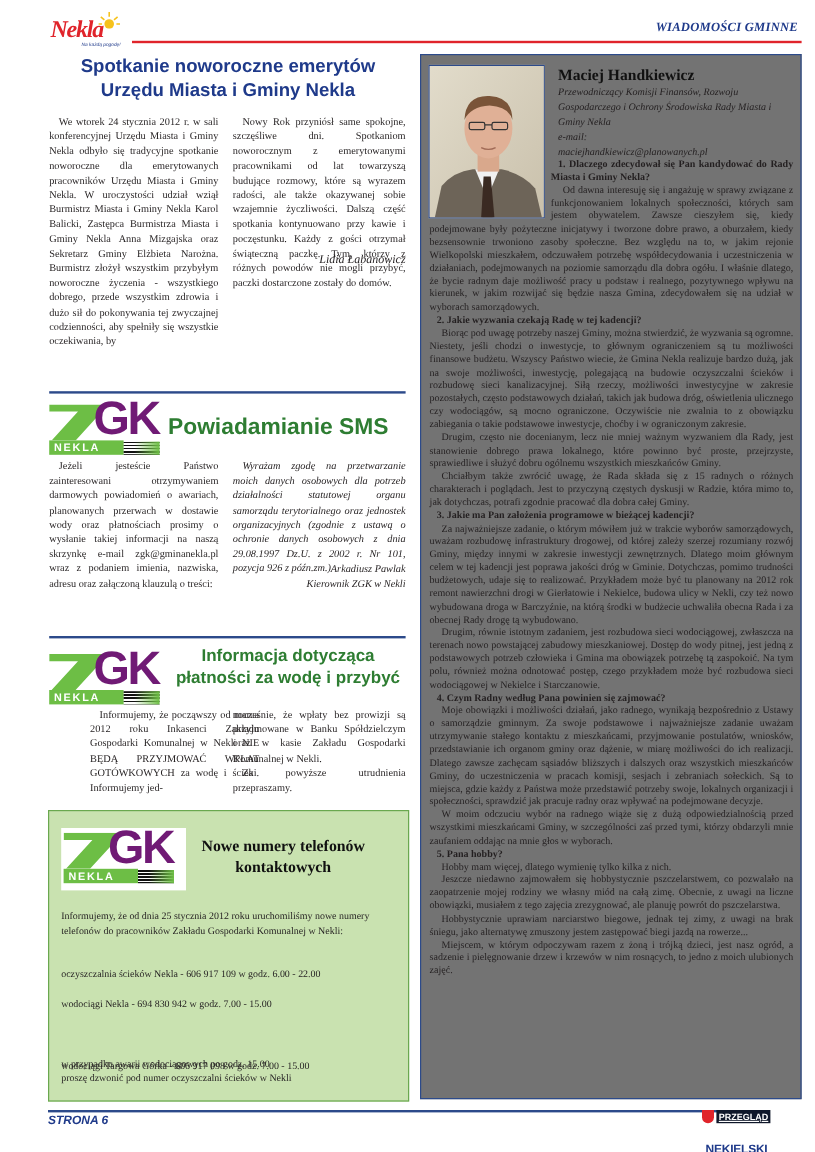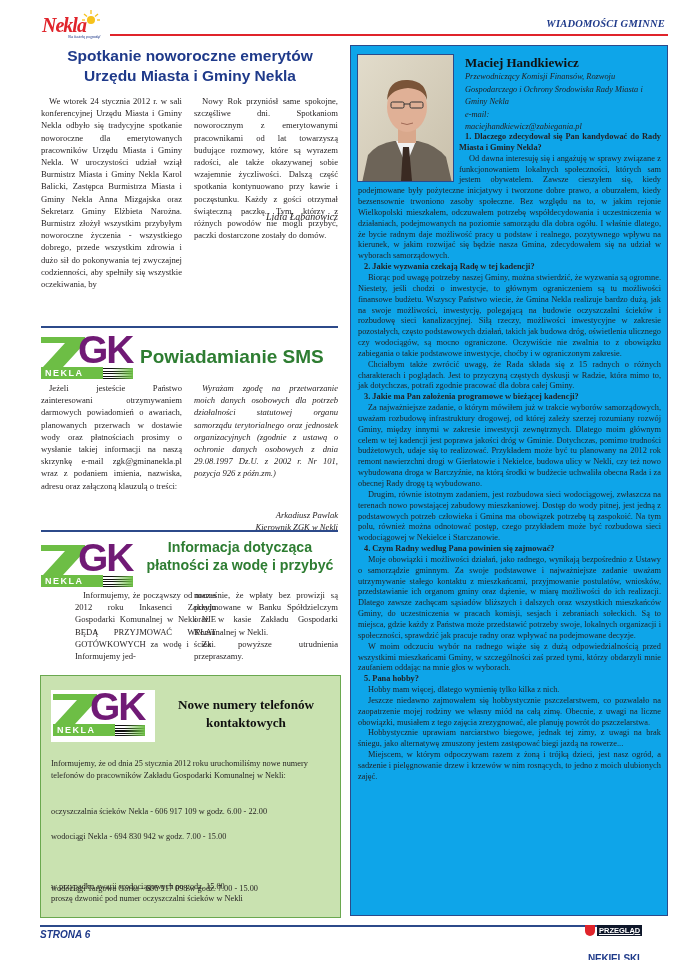--- a/index.html
+++ b/index.html
@@ -33,38 +33,38 @@
     background: repeating-linear-gradient(to bottom, #111 0 1.3px, transparent 1.3px 2.6px); }
   .zgk .stripes::after { content: ""; position: absolute; left: 0; top: 0; width: 30px; height: 11px;
     background: linear-gradient(to right, rgba(109,190,69,0) 0, rgba(109,190,69,0) 30%, #6dbe45 100%); }
 
   
   .zgk-sms { left: 41px; top: 337px; }
   .sms-title { position: absolute; left: 140px; top: 346px; font-family: "Liberation Sans", sans-serif; font-weight: bold; font-size: 19px; color: #2e7d32; white-space: nowrap; }
   .sms-col1 { position: absolute; left: 41px; top: 382px; width: 141px; }
   .sms-col2 { position: absolute; left: 194px; top: 382px; width: 144px; font-style: italic; }
   .sms-col2 p { text-indent: 8px; }
-  .sms-sig { position: absolute; left: 194px; top: 509px; width: 144px; text-align: right; font-style: italic; font-size: 8.6px; line-height: 12.2px; }
+  .sms-sig { position: absolute; left: 194px; top: 468px; width: 144px; text-align: right; font-style: italic; font-size: 8.6px; line-height: 12.2px; }
 
   
   .zgk-pay { left: 41px; top: 545px; }
   .pay-title { position: absolute; left: 138px; top: 538px; width: 204px; text-align: center; font-family: "Liberation Sans", sans-serif; font-weight: bold; font-size: 14.2px; line-height: 18px; color: #2e7d32; }
   .pay-col1 { position: absolute; left: 58px; top: 589px; width: 141px; margin-left: 17px; }
   .pay-col2 { position: absolute; left: 194px; top: 589px; width: 144px; }
 
   
   .phone-box { position: absolute; left: 40px; top: 675px; width: 301px; height: 243px; background: #c9e2b0; border: 1.5px solid #6aa84f; }
   .phone-logo-bg { position: absolute; left: 10px; top: 14px; width: 104px; height: 52px; background: #fff; }
   .zgk-phone { left: 12px; top: 18px; }
-  .phone-title { position: absolute; left: 120px; top: 20px; width: 170px; text-align: center; font-family: "Liberation Serif", serif; font-weight: bold; font-size: 13.2px; line-height: 18px; color: #111; }
+  .phone-title { position: absolute; left: 110px; top: 20px; width: 170px; text-align: center; font-family: "Liberation Serif", serif; font-weight: bold; font-size: 13.2px; line-height: 18px; color: #111; }
   .phone-intro { position: absolute; left: 10px; top: 82px; width: 285px; font-size: 8.3px; line-height: 12.2px; }
   .phone-line { position: absolute; left: 10px; width: 285px; font-size: 8.3px; line-height: 12px; white-space: nowrap; }
 
   
-  .iv-box { position: absolute; left: 350px; top: 45px; width: 318px; height: 871px; background: #0ea5e9; border: 1.5px solid #2c4a8a; padding-left: 42px; }
+  .iv-box { position: absolute; left: 350px; top: 45px; width: 318px; height: 871px; background: #737373; border: 1.5px solid #2c4a8a; padding-left: 42px; }
   .iv-photo { position: absolute; left: 6px; top: 8px; width: 97px; height: 128px; border: 1.5px solid #2c4a8a; overflow: hidden; background: #d9d2c0; }
   .iv-name { position: absolute; left: 114px; top: 9px; font-weight: bold; font-size: 13px; color: #111; }
   .iv-role { position: absolute; left: 114px; top: 25px; width: 200px; font-style: italic; font-size: 8.4px; line-height: 12.6px; }
   .iv-text { position: absolute; left: 7px; top: 86px; width: 303px; font-size: 8.35px; line-height: 10.85px; text-align: justify; }
   .iv-text .q { font-weight: bold; text-indent: 6px; }
   .iv-text p { text-indent: 10px; }
   .iv-text .float-spacer { float: left; width: 101px; height: 52px; }
   .iv-text .q1 { text-indent: 6px; }
 
   
@@ -193,29 +193,30 @@
       <rect x="33" y="47" width="13" height="6" rx="1.5" fill="none" stroke="#333" stroke-width="1"></rect>
       <rect x="52" y="47" width="13" height="6" rx="1.5" fill="none" stroke="#333" stroke-width="1"></rect>
       <line x1="46" y1="49" x2="52" y2="49" stroke="#333" stroke-width="1"></line>
       <path d="M43 68 Q49 71 55 68" stroke="#a06a56" stroke-width="1" fill="none"></path>
     </svg>
   </div>
   <div class="iv-name">Maciej Handkiewicz</div>
   <div class="iv-role">
     <div>Przewodniczący Komisji Finansów, Rozwoju Gospodarczego i Ochrony Środowiska Rady Miasta i Gminy Nekla</div>
     <div>e-mail:</div>
-    <div>maciejhandkiewicz@zabiegania.pl</div>
+    <div>maciejhandkiewicz@planowanych.pl</div>
   </div>
 
   <div class="iv-text">
     <div class="float-spacer"></div>
     <div class="q q1">1. Dlaczego zdecydował się Pan kandydować do Rady Miasta i Gminy Nekla?</div>
     <p>Od dawna interesuję się i angażuję w sprawy związane z funkcjonowaniem lokalnych społeczności, których sam jestem obywatelem. Zawsze cieszyłem się, kiedy podejmowane były pożyteczne inicjatywy i tworzone dobre prawo, a oburzałem, kiedy bezsensownie trwoniono zasoby społeczne. Bez względu na to, w jakim rejonie Wielkopolski mieszkałem, odczuwałem potrzebę współdecydowania i uczestniczenia w działaniach, podejmowanych na poziomie samorządu dla dobra ogółu. I właśnie dlatego, że bycie radnym daje możliwość pracy u podstaw i realnego, pozytywnego wpływu na kierunek, w jakim rozwijać się będzie nasza Gmina, zdecydowałem się na udział w wyborach samorządowych.</p>
     <div class="q">2. Jakie wyzwania czekają Radę w tej kadencji?</div>
     <p>Biorąc pod uwagę potrzeby naszej Gminy, można stwierdzić, że wyzwania są ogromne. Niestety, jeśli chodzi o inwestycje, to głównym ograniczeniem są tu możliwości finansowe budżetu. Wszyscy Państwo wiecie, że Gmina Nekla realizuje bardzo dużą, jak na swoje możliwości, inwestycję, polegającą na budowie oczyszczalni ścieków i rozbudowę sieci kanalizacyjnej. Siłą rzeczy, możliwości inwestycyjne w zakresie pozostałych, często podstawowych działań, takich jak budowa dróg, oświetlenia ulicznego czy wodociągów, są mocno ograniczone. Oczywiście nie zwalnia to z obowiązku zabiegania o takie podstawowe inwestycje, choćby i w ograniczonym zakresie.</p>
+    <p>Drugim, często nie docenianym, lecz nie mniej ważnym wyzwaniem dla Rady, jest stanowienie dobrego prawa lokalnego, które powinno być proste, przejrzyste, sprawiedliwe i służyć dobru ogólnemu wszystkich mieszkańców Gminy.</p>
     <p>Chciałbym także zwrócić uwagę, że Rada składa się z 15 radnych o różnych charakterach i poglądach. Jest to przyczyną częstych dyskusji w Radzie, która mimo to, jak dotychczas, potrafi zgodnie pracować dla dobra całej Gminy.</p>
     <div class="q">3. Jakie ma Pan założenia programowe w bieżącej kadencji?</div>
     <p>Za najważniejsze zadanie, o którym mówiłem już w trakcie wyborów samorządowych, uważam rozbudowę infrastruktury drogowej, od której zależy szerzej rozumiany rozwój Gminy, między innymi w zakresie inwestycji zewnętrznych. Dlatego moim głównym celem w tej kadencji jest poprawa jakości dróg w Gminie. Dotychczas, pomimo trudności budżetowych, udaje się to realizować. Przykładem może być tu planowany na 2012 rok remont nawierzchni drogi w Gierłatowie i Nekielce, budowa ulicy w Nekli, czy też nowo wybudowana droga w Barczyźnie, na którą środki w budżecie uchwaliła obecna Rada i za obecnej Rady drogę tą wybudowano.</p>
     <p>Drugim, równie istotnym zadaniem, jest rozbudowa sieci wodociągowej, zwłaszcza na terenach nowo powstającej zabudowy mieszkaniowej. Dostęp do wody pitnej, jest jedną z podstawowych potrzeb człowieka i Gmina ma obowiązek potrzebę tą zaspokoić. Na tym polu, również można odnotować postęp, czego przykładem może być rozbudowa sieci wodociągowej w Nekielce i Starczanowie.</p>
     <div class="q">4. Czym Radny według Pana powinien się zajmować?</div>
     <p>Moje obowiązki i możliwości działań, jako radnego, wynikają bezpośrednio z Ustawy o samorządzie gminnym. Za swoje podstawowe i najważniejsze zadanie uważam utrzymywanie stałego kontaktu z mieszkańcami, przyjmowanie postulatów, wniosków, przedstawianie ich organom gminy oraz dążenie, w miarę możliwości do ich realizacji. Dlatego zawsze zachęcam sąsiadów bliższych i dalszych oraz wszystkich mieszkańców Gminy, do uczestniczenia w pracach komisji, sesjach i zebraniach sołeckich. Są to miejsca, gdzie każdy z Państwa może przedstawić potrzeby swoje, lokalnych organizacji i społeczności, sprawdzić jak pracuje radny oraz wpływać na podejmowane decyzje.</p>
     <p>W moim odczuciu wybór na radnego wiąże się z dużą odpowiedzialnością przed wszystkimi mieszkańcami Gminy, w szczególności zaś przed tymi, którzy obdarzyli mnie zaufaniem oddając na mnie głos w wyborach.</p>
     <div class="q">5. Pana hobby?</div>
     <p>Hobby mam więcej, dlatego wymienię tylko kilka z nich.</p>
     <p>Jeszcze niedawno zajmowałem się hobbystycznie pszczelarstwem, co pozwalało na zaopatrzenie mojej rodziny we własny miód na całą zimę. Obecnie, z uwagi na liczne obowiązki, musiałem z tego zajęcia zrezygnować, ale planuję powrót do pszczelarstwa.</p>

